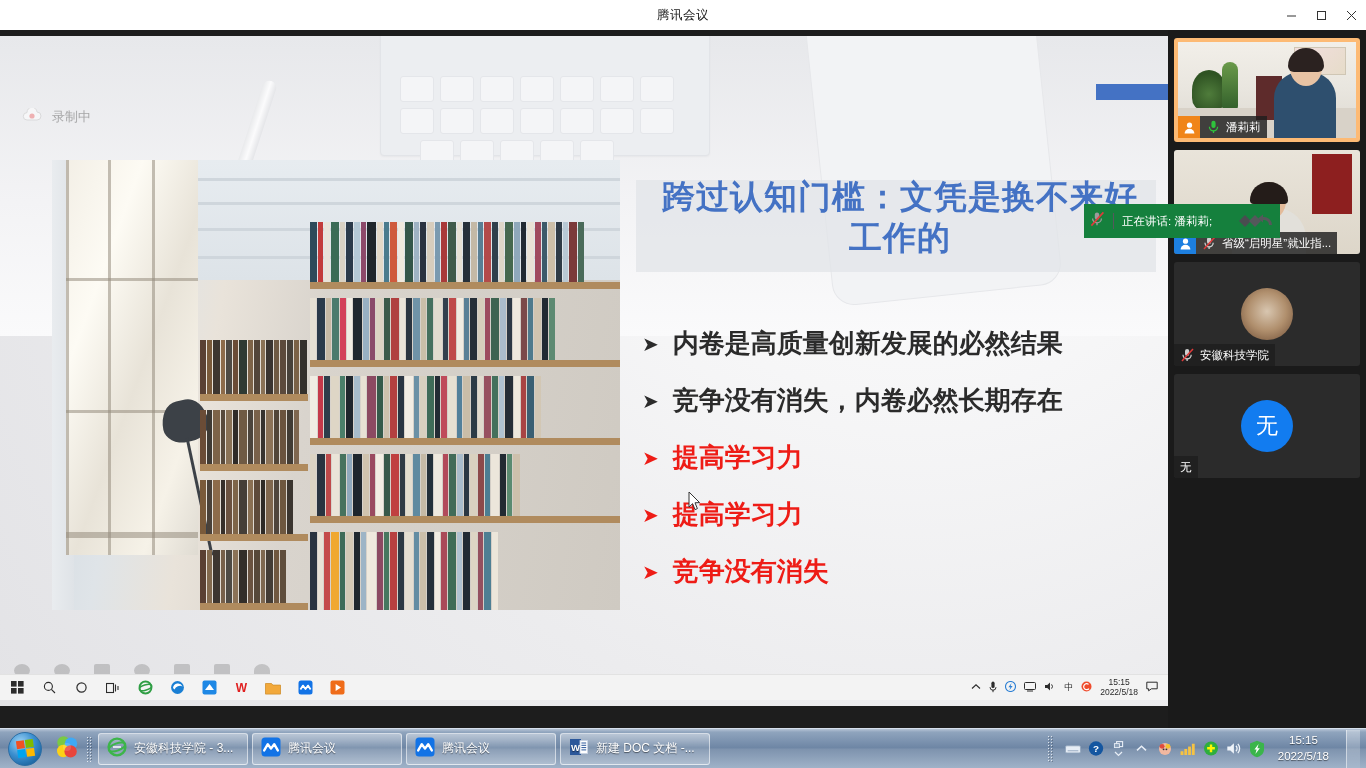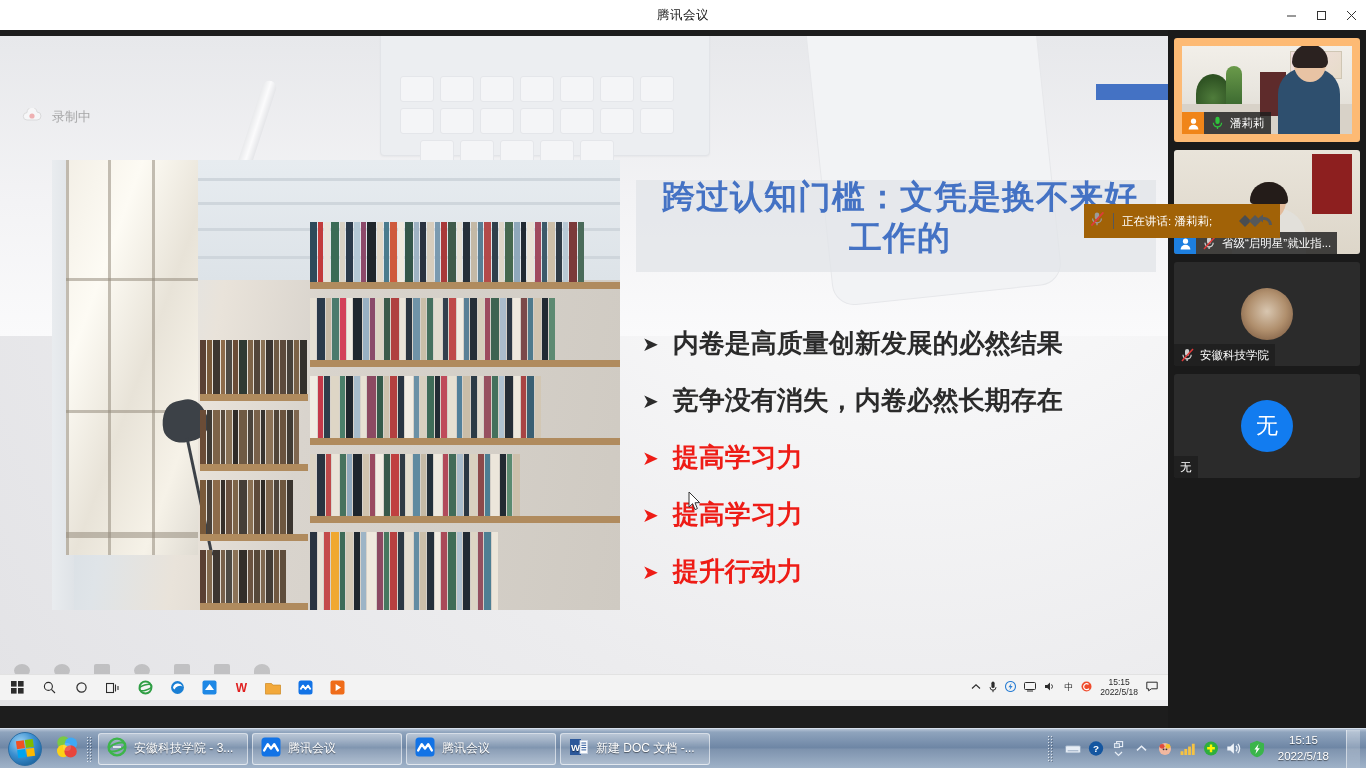--- a/index.html
+++ b/index.html
@@ -158,21 +158,21 @@
 
   
   .strip {
     position: absolute; left: 1168px; top: 0; width: 198px; height: 698px;
     background: #1a1a1a; padding: 8px 6px; display: flex; flex-direction: column; gap: 8px;
   }
   .tile {
     position: relative; width: 186px; height: 104px; background: #2b2b2b;
     border-radius: 3px; overflow: hidden; flex: none;
   }
-  .tile.active { border: 8px solid #fdba74; }
+  .tile.active { border: 4px solid #fdba74; }
   .tile-badge {
     position: absolute; left: 0; bottom: 0; display: flex; align-items: center;
     background: rgba(30,30,30,.82); padding: 2px 6px 2px 0; height: 22px;
     max-width: 100%;
   }
   .tile-badge .pname {
     font-size: 11.5px; color: #fff; white-space: nowrap; overflow: hidden;
     text-overflow: ellipsis; max-width: 132px;
   }
   .avbox { width: 22px; height: 22px; display:flex; align-items:center; justify-content:center; }
@@ -214,21 +214,21 @@
   .cam-2 .person { position:absolute; left:58px; bottom:0; width:74px; height:46px;
     background:#e2e0da; border-radius: 30px 30px 0 0; }
   .cam-2 .head { position:absolute; left:78px; bottom:34px; width:34px; height:38px;
     background:#e3bb9a; border-radius: 50%; }
   .cam-2 .hair { position:absolute; left:76px; bottom:50px; width:38px; height:22px;
     background:#241c19; border-radius: 19px 19px 4px 4px; }
 
   
   .speak-banner {
     position: absolute; left: 1084px; top: 174px; width: 196px; height: 34px;
-    background: #a16207; display: flex; align-items: center; gap: 8px; padding: 0 6px; z-index: 6;
+    background: #15803d; display: flex; align-items: center; gap: 8px; padding: 0 6px; z-index: 6;
   }
   .speak-banner .sb-text { font-size: 11.5px; color: #fff; white-space: nowrap; }
   .sb-sep { width:1px; height:16px; background:#55585c; }
   .sb-arrows { margin-left:auto; display:flex; align-items:center; gap:2px; }
 
   
   .win7-taskbar {
     position: absolute; left: 0; bottom: 0; width: 1366px; height: 40px;
     background: linear-gradient(180deg, #b6c4d6 0%, #8fa4bd 8%, #6e86a5 48%, #7e93ae 52%, #9fb2c8 100%);
     border-top: 1px solid #d6e0ec;
@@ -631,21 +631,21 @@
           <div class="bullet red">
             <span class="arw">➤</span>
             <span>提高学习力</span>
           </div>
           <div class="bullet red">
             <span class="arw">➤</span>
             <span>提高学习力</span>
           </div>
           <div class="bullet red">
             <span class="arw">➤</span>
-            <span>提升行动力</span>
+            <span>竞争没有消失</span>
           </div>
         </div>
 
         <div class="cursor">
           <svg width="13" height="20" viewBox="0 0 13 20">
             <path d="M1 1 L1 16 L4.6 12.7 L7 18.6 L9.4 17.6 L7 11.8 L11.6 11.6 Z" fill="#ffffff" stroke="#333" stroke-width="1"></path>
           </svg>
         </div>
 
         <div class="inner-tb-icons">

